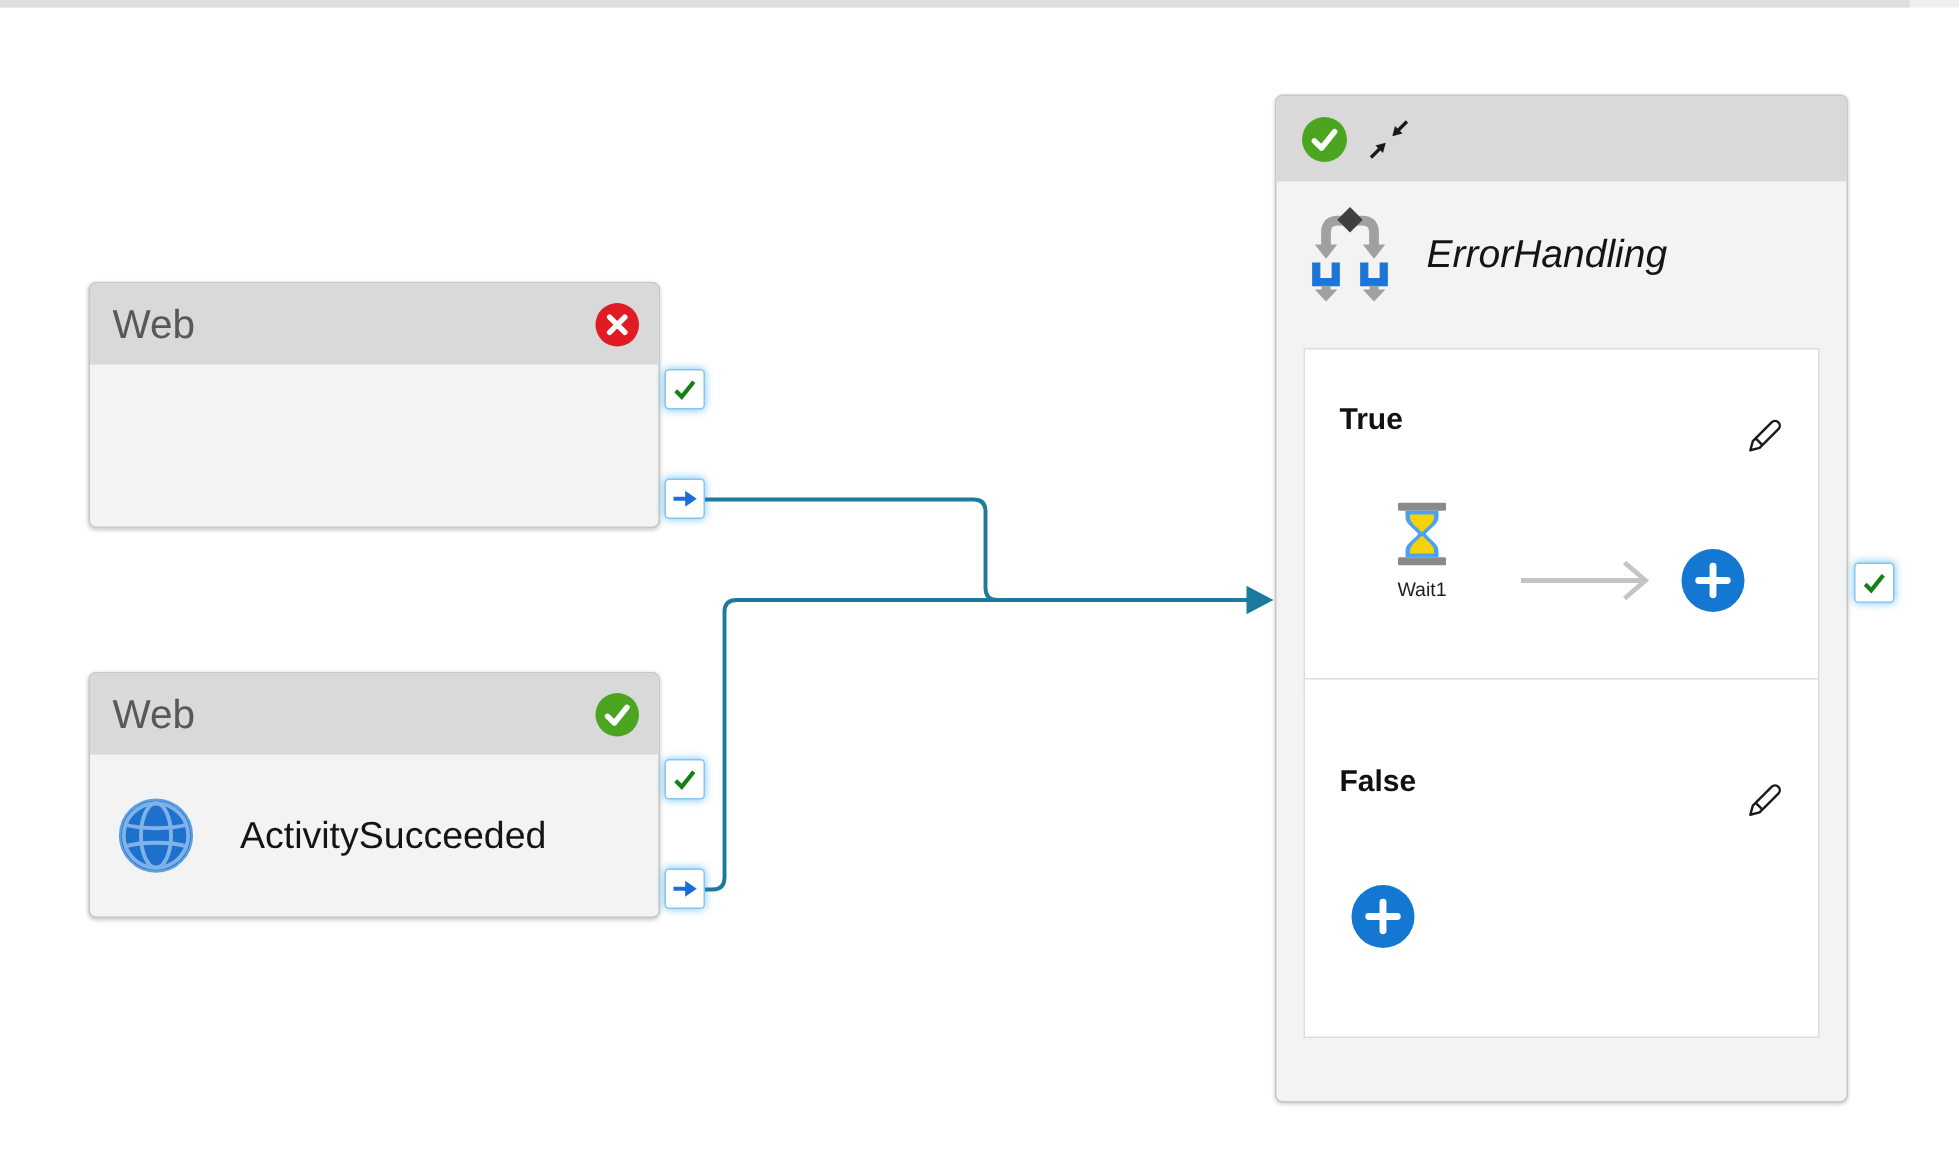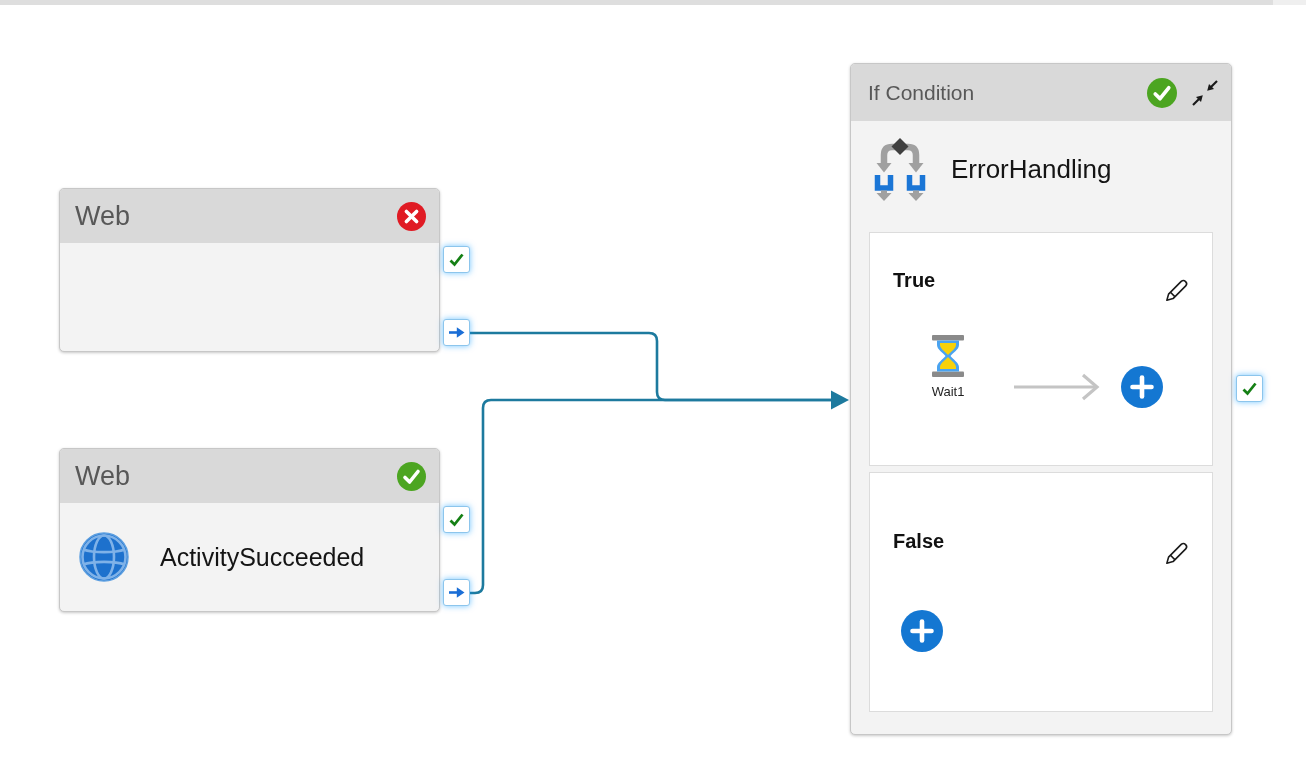--- a/index.html
+++ b/index.html
@@ -31,25 +31,25 @@
 
   
   .ifbox{position:absolute;left:850px;top:63px;width:382px;height:672px;background:#f3f3f3;
          border:1px solid #c7c7c7;border-radius:5px;box-shadow:0 1px 3px rgba(0,0,0,.22);z-index:2;box-sizing:border-box;}
   .if-header{height:57px;background:#d9d9d9;border-radius:4px 4px 0 0;display:flex;align-items:center;
          padding:0 12px 0 17px;box-sizing:border-box;}
   .if-type{font-size:21px;color:#585858;flex:1;}
   .if-header .badge{width:30px;height:30px;}
   .collapse-btn{width:28px;height:28px;margin-left:14px;cursor:pointer;}
   .cond-row{position:absolute;left:21px;top:72px;height:66px;display:flex;align-items:center;}
-  .cond-name{font-size:26px;color:#141414;margin-left:23px;}
+  .cond-name{font-size:26px;color:#141414;margin-left:23px;font-style:italic;}
 
   .branch-panel{position:absolute;left:18px;width:344px;background:#fff;border:1px solid #dcdcdc;box-sizing:border-box;}
   .panel-true{top:168px;height:234px;}
-  .panel-false{top:408px;height:240px;}
+  .panel-false{top:388px;height:240px;}
   .branch-label{position:absolute;left:23px;font-size:20px;font-weight:bold;color:#111;}
   .edit-btn{position:absolute;right:20px;width:30px;height:30px;cursor:pointer;}
 
   .wait-node{position:absolute;left:38px;top:102px;width:80px;text-align:center;cursor:pointer;}
   .wait-label{font-size:13px;color:#1f1f1f;margin-top:3px;}
 
   .flow-arrow{position:absolute;left:142px;top:140px;}
 
   .add-btn{position:absolute;width:42px;height:42px;border-radius:50%;background:#1477d2;display:flex;
            align-items:center;justify-content:center;cursor:pointer;border:none;padding:0;}
@@ -123,21 +123,20 @@
   </div>
   <div class="port" style="left:443px;top:579px;">
     <svg width="19" height="19" viewBox="0 0 19 19">
       <line x1="2" y1="9.5" x2="11" y2="9.5" stroke="#1b6ed6" stroke-width="2.6"></line>
       <polygon points="9.8,4.2 17.5,9.5 9.8,14.8" fill="#1b6ed6"></polygon>
     </svg>
   </div>
 
   <div class="ifbox">
     <div class="if-header">
-      <span class="if-type">If Condition</span>
       <span class="badge green">
         <svg width="30" height="30" viewBox="0 0 29 29">
           <polyline points="8,15.5 12.6,20 21,9.5" stroke="#fff" stroke-width="3.6" fill="none" stroke-linecap="round" stroke-linejoin="round"></polyline>
         </svg>
       </span>
       <span class="collapse-btn">
         <svg width="28" height="28" viewBox="0 0 28 28">
           <line x1="26" y1="2" x2="20" y2="8" stroke="#1a1a1a" stroke-width="2.2"></line>
           <polygon points="16.2,11.8 23,10 18,5 " fill="#1a1a1a"></polygon>
           <line x1="2" y1="26" x2="8" y2="20" stroke="#1a1a1a" stroke-width="2.2"></line>

